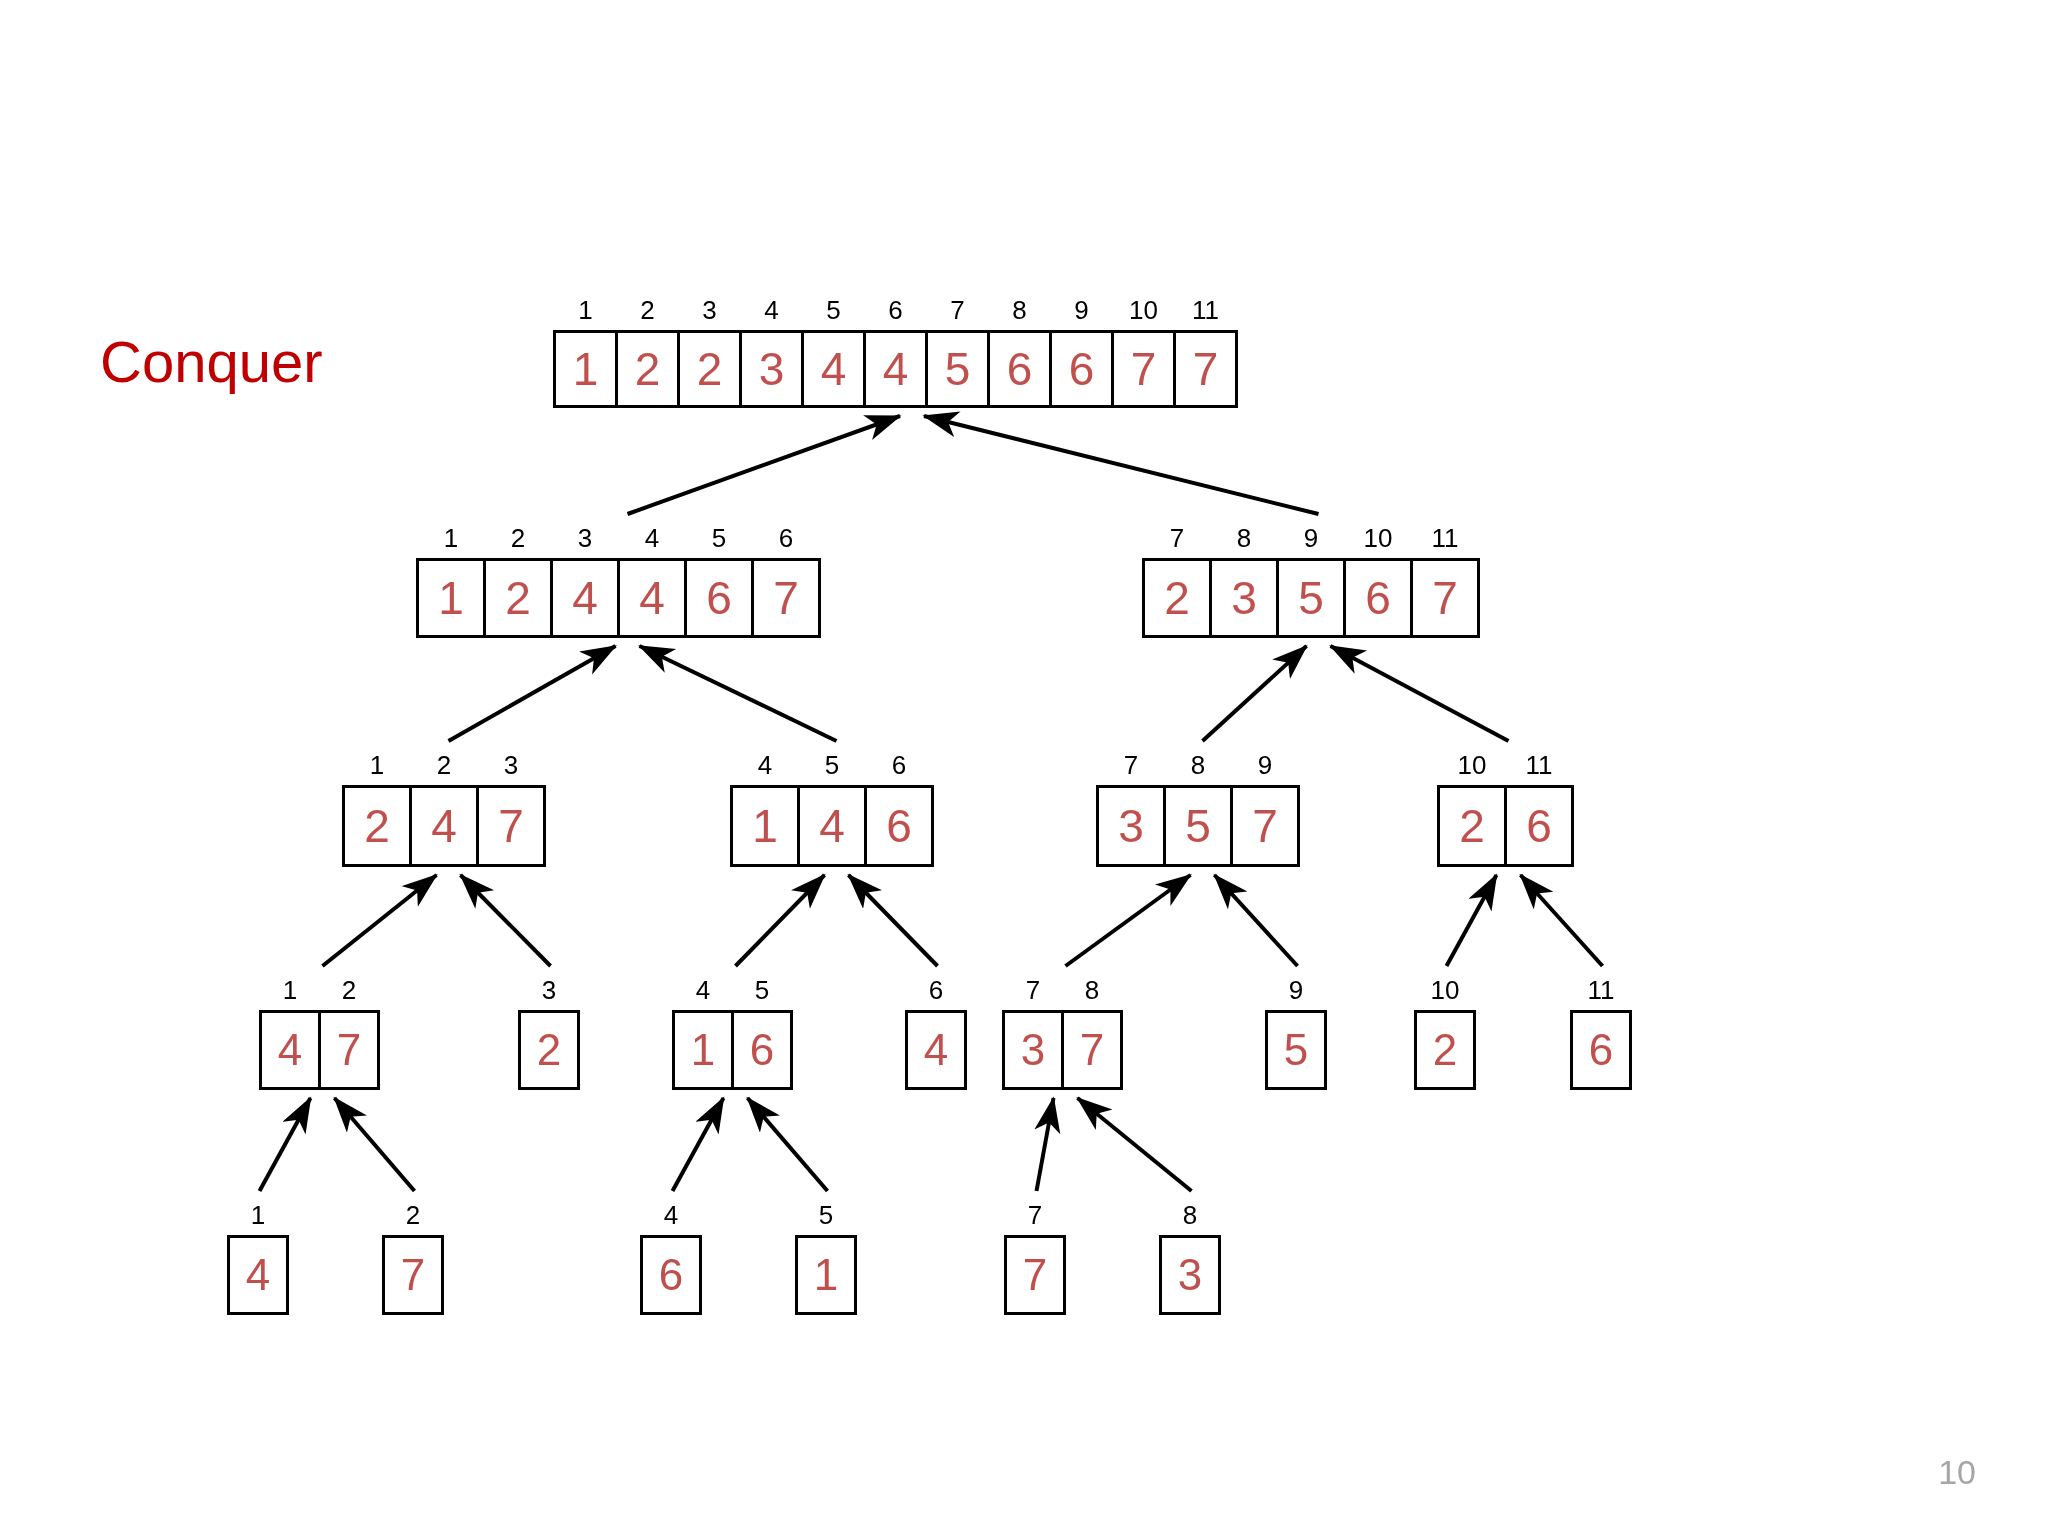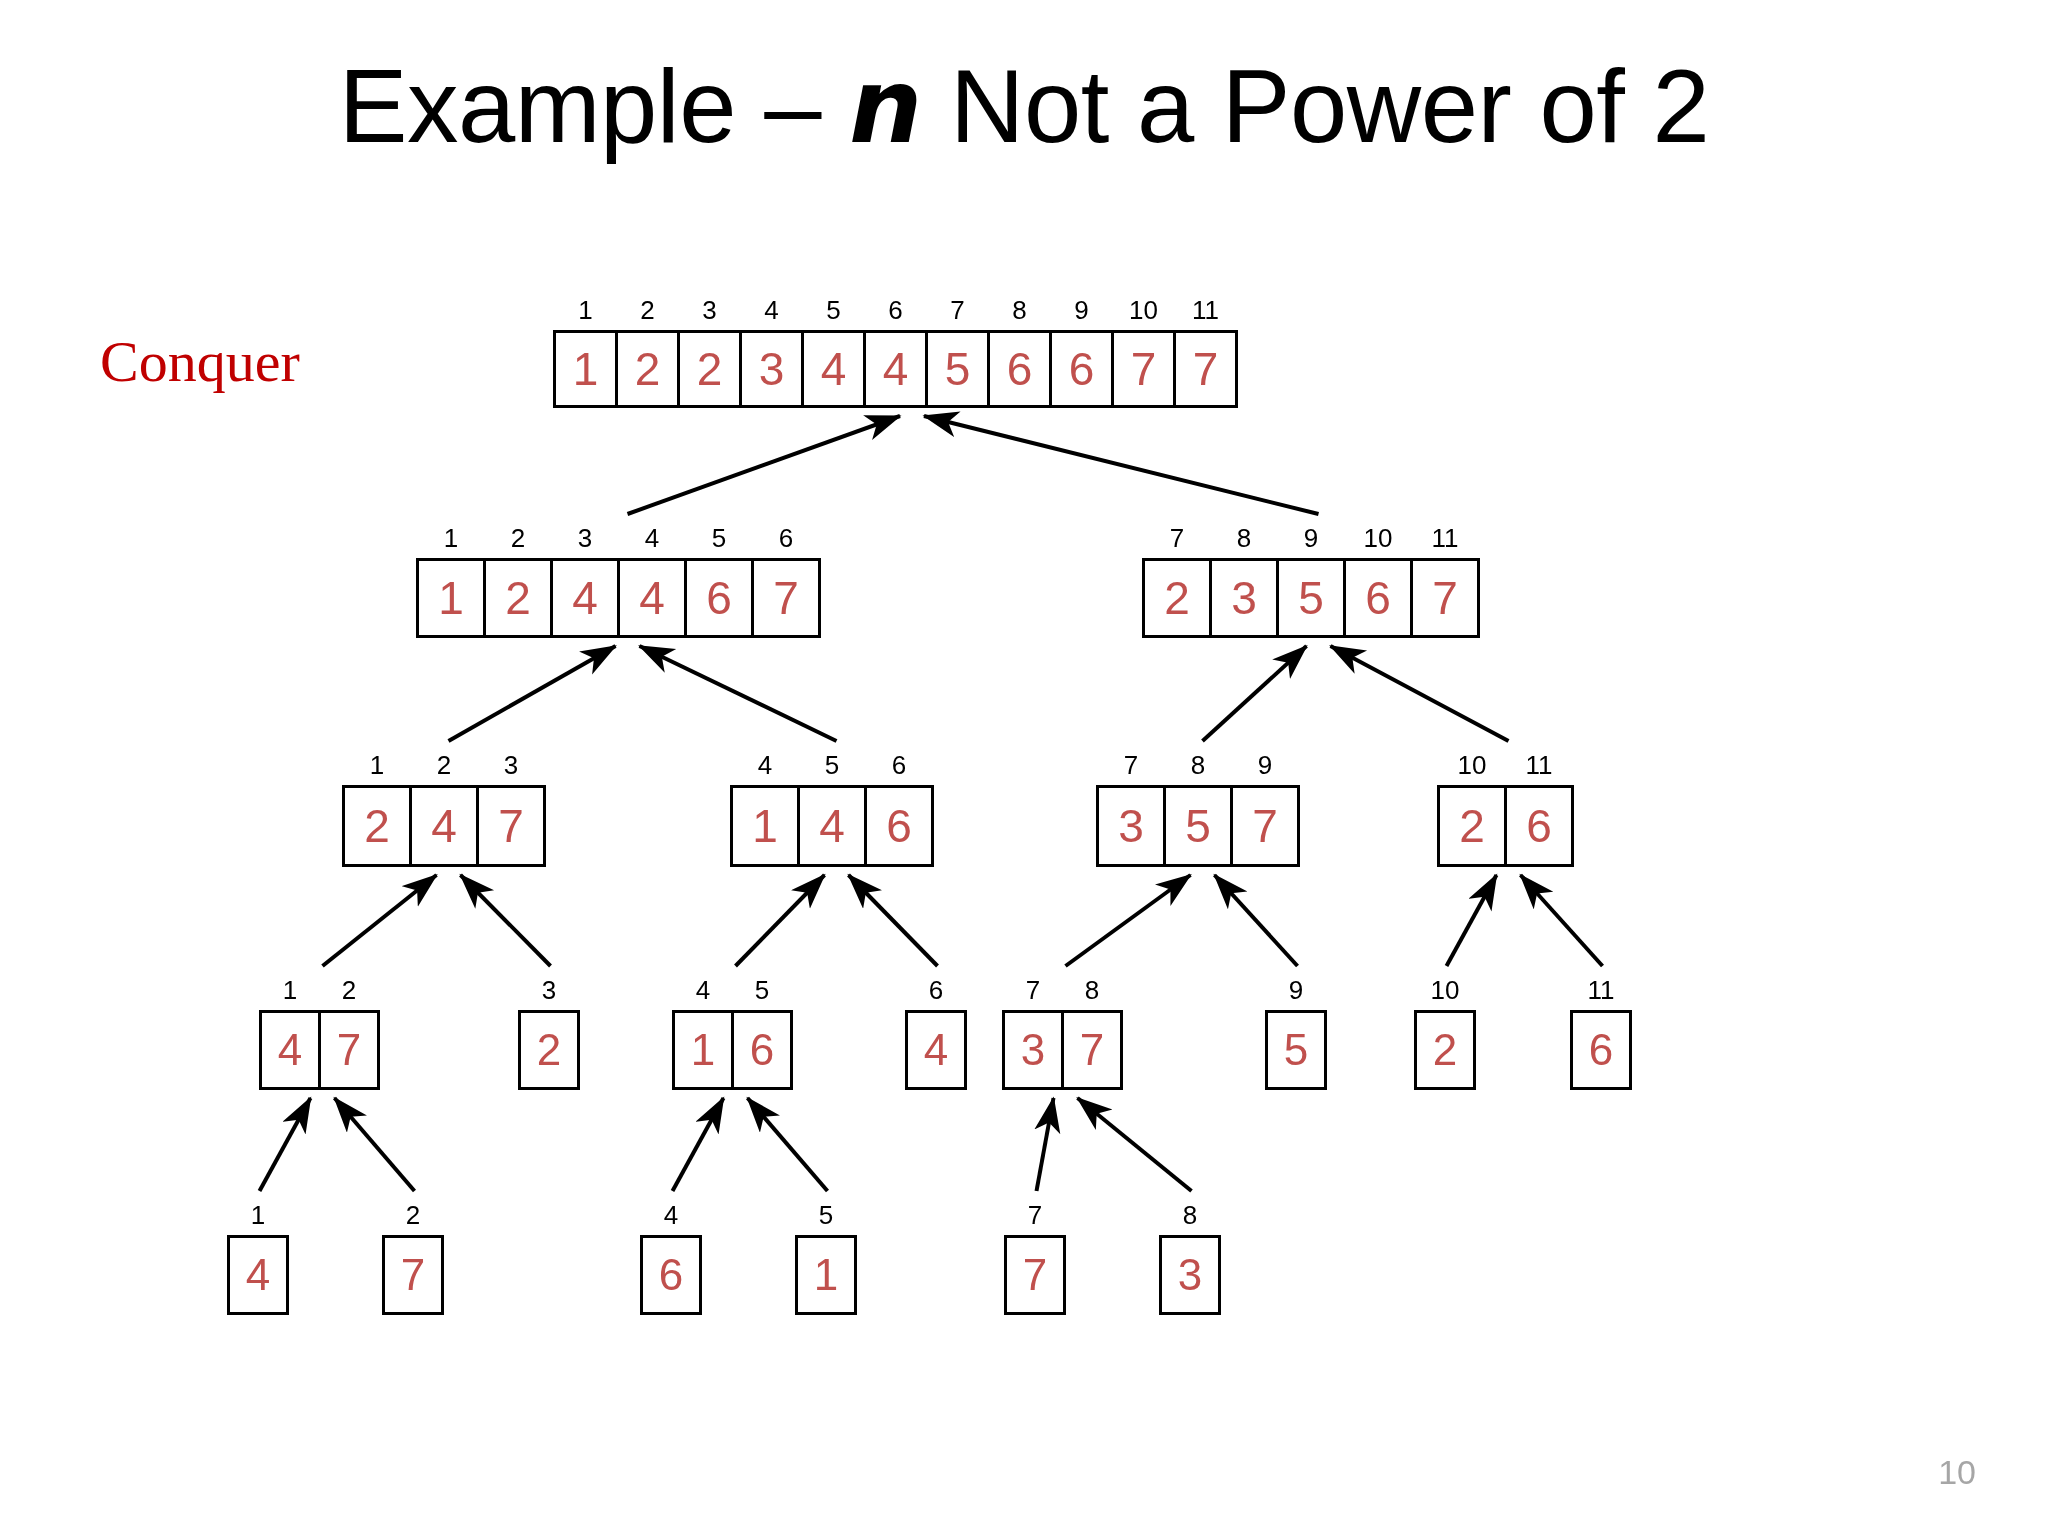--- a/index.html
+++ b/index.html
@@ -29,21 +29,21 @@
   
   .caption{
     position:absolute;
     left:100px;top:325px;
     width:300px;
     color:#C00000;
     font-size:58px;
     line-height:1.28;
     font-weight:400;
   }
-  .caption div{white-space:nowrap;font-family:Liberation Serif, serif;}
+  .caption div{white-space:nowrap;}
 
   
   .array{
     position:absolute;
     display:flex;
     box-sizing:border-box;
   }
   .cell{
     position:relative;
     box-sizing:border-box;
@@ -75,23 +75,20 @@
     right:72px;bottom:44px;
     color:#A6A6A6;
     font-size:34px;
   }
 </style>
 </head>
 <body>
 
 <div id="slide">
 
-  <div class="title">
-    <span>Example – </span><span class="var">n</span><span> Not a Power of 2</span>
-  </div>
 
   <div class="caption">
     <div>Conquer</div>
   </div>
 
   <svg id="arrows" viewBox="0 0 2048 1536">
     <defs>
       <marker id="ah" markerWidth="10" markerHeight="10" refX="8.6" refY="3.3" orient="auto" markerUnits="strokeWidth">
         <path d="M0,0 L9,3.3 L0,6.6 L2.4,3.3 z" fill="#000000"></path>
       </marker>

